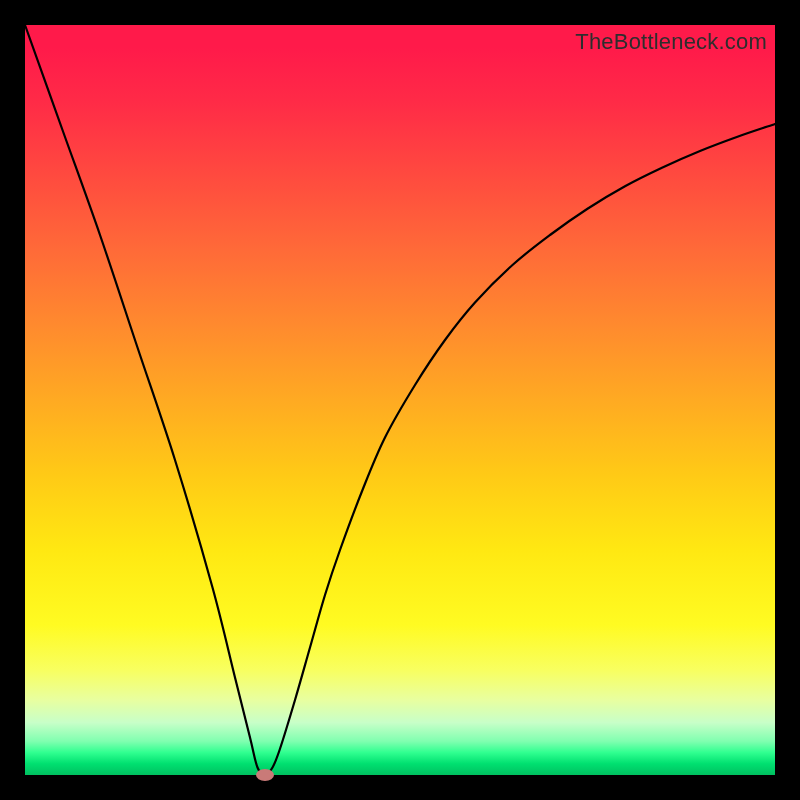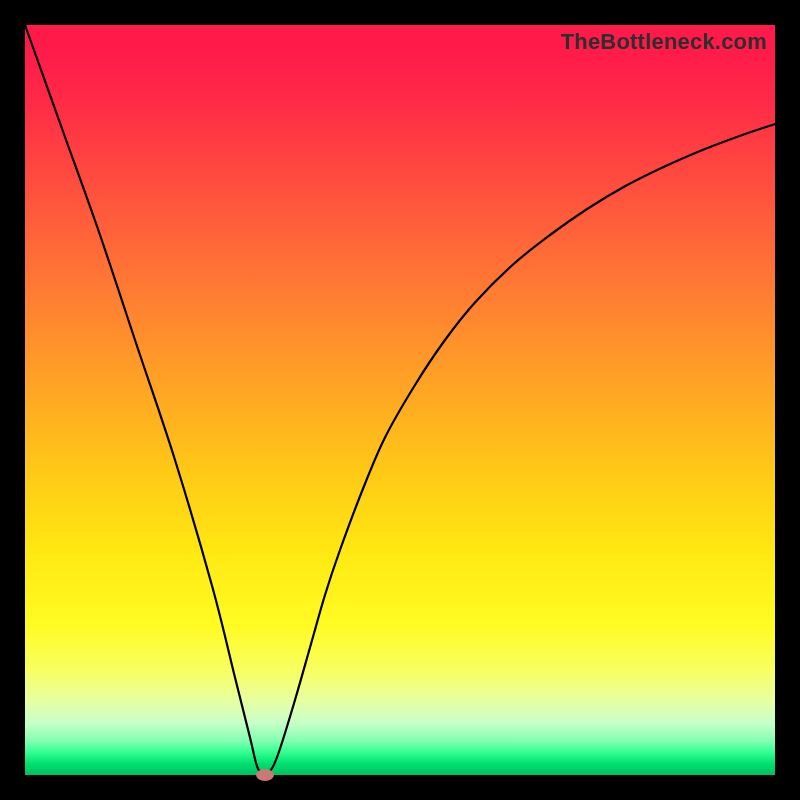--- a/index.html
+++ b/index.html
@@ -33,21 +33,21 @@
       #80ffb0 95.5%,
       #30ff90 97%,
       #00e070 98.5%,
       #00c060 100%
     );
   }
   .water {
     position: absolute;
     left: 0; top: 0; right: 0; bottom: 0;
     font-family: Arial, Helvetica, sans-serif;
-    font-weight: 700;
+    font-weight: 400;
     color: #2e2e2e;
     pointer-events: none;
   }
   .water span {
     position: absolute;
     top: 4px;
     right: 8px;
     font-size: 22px;
     letter-spacing: 0.2px;
   }

